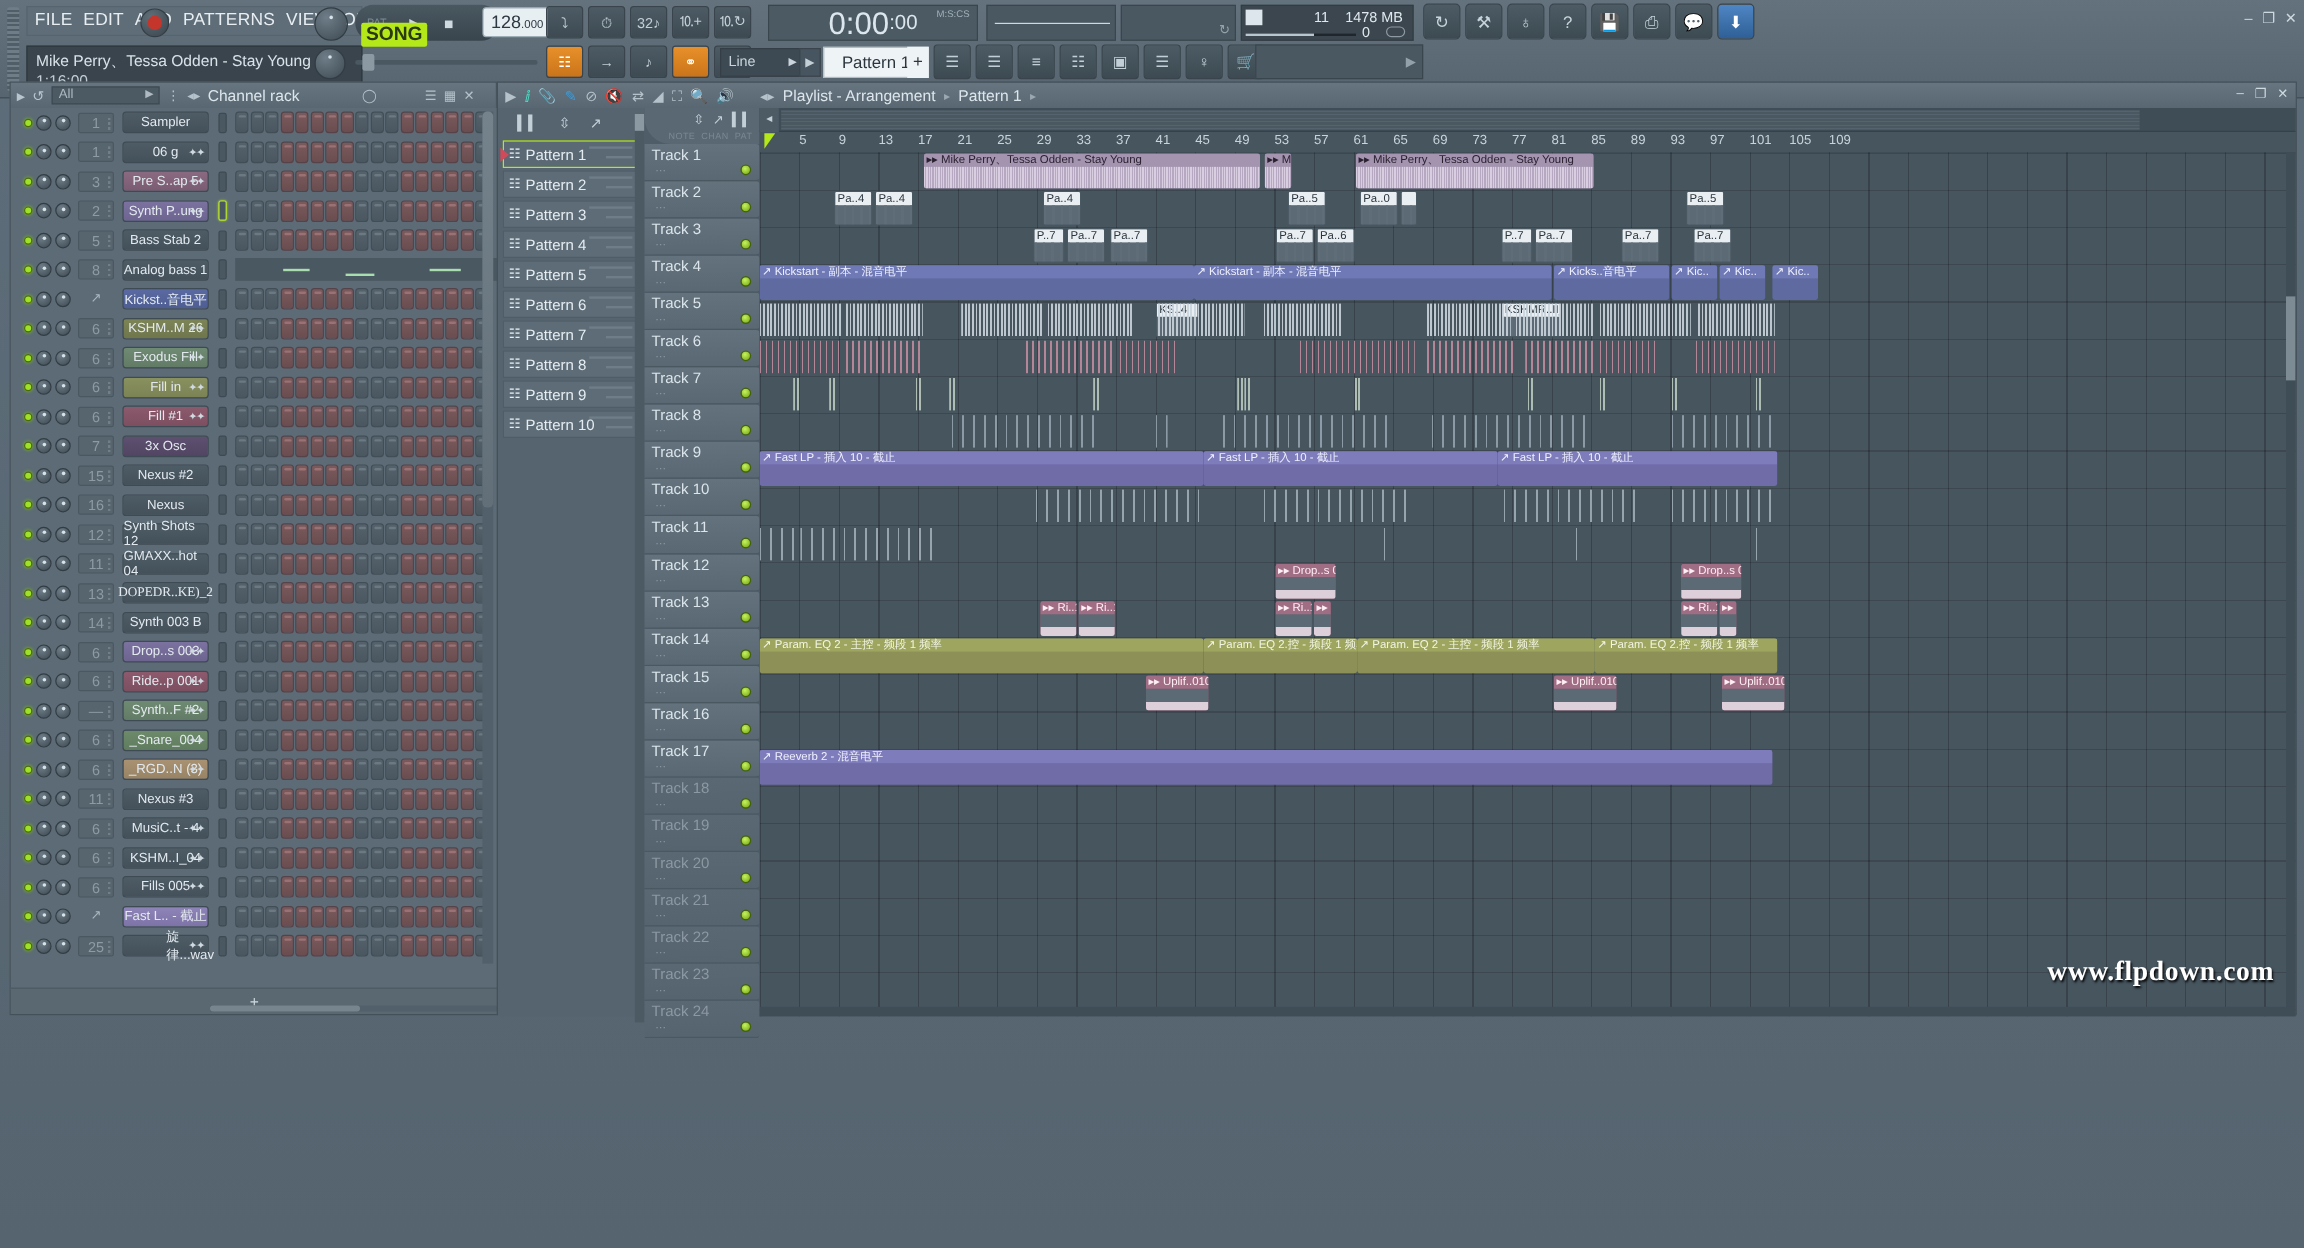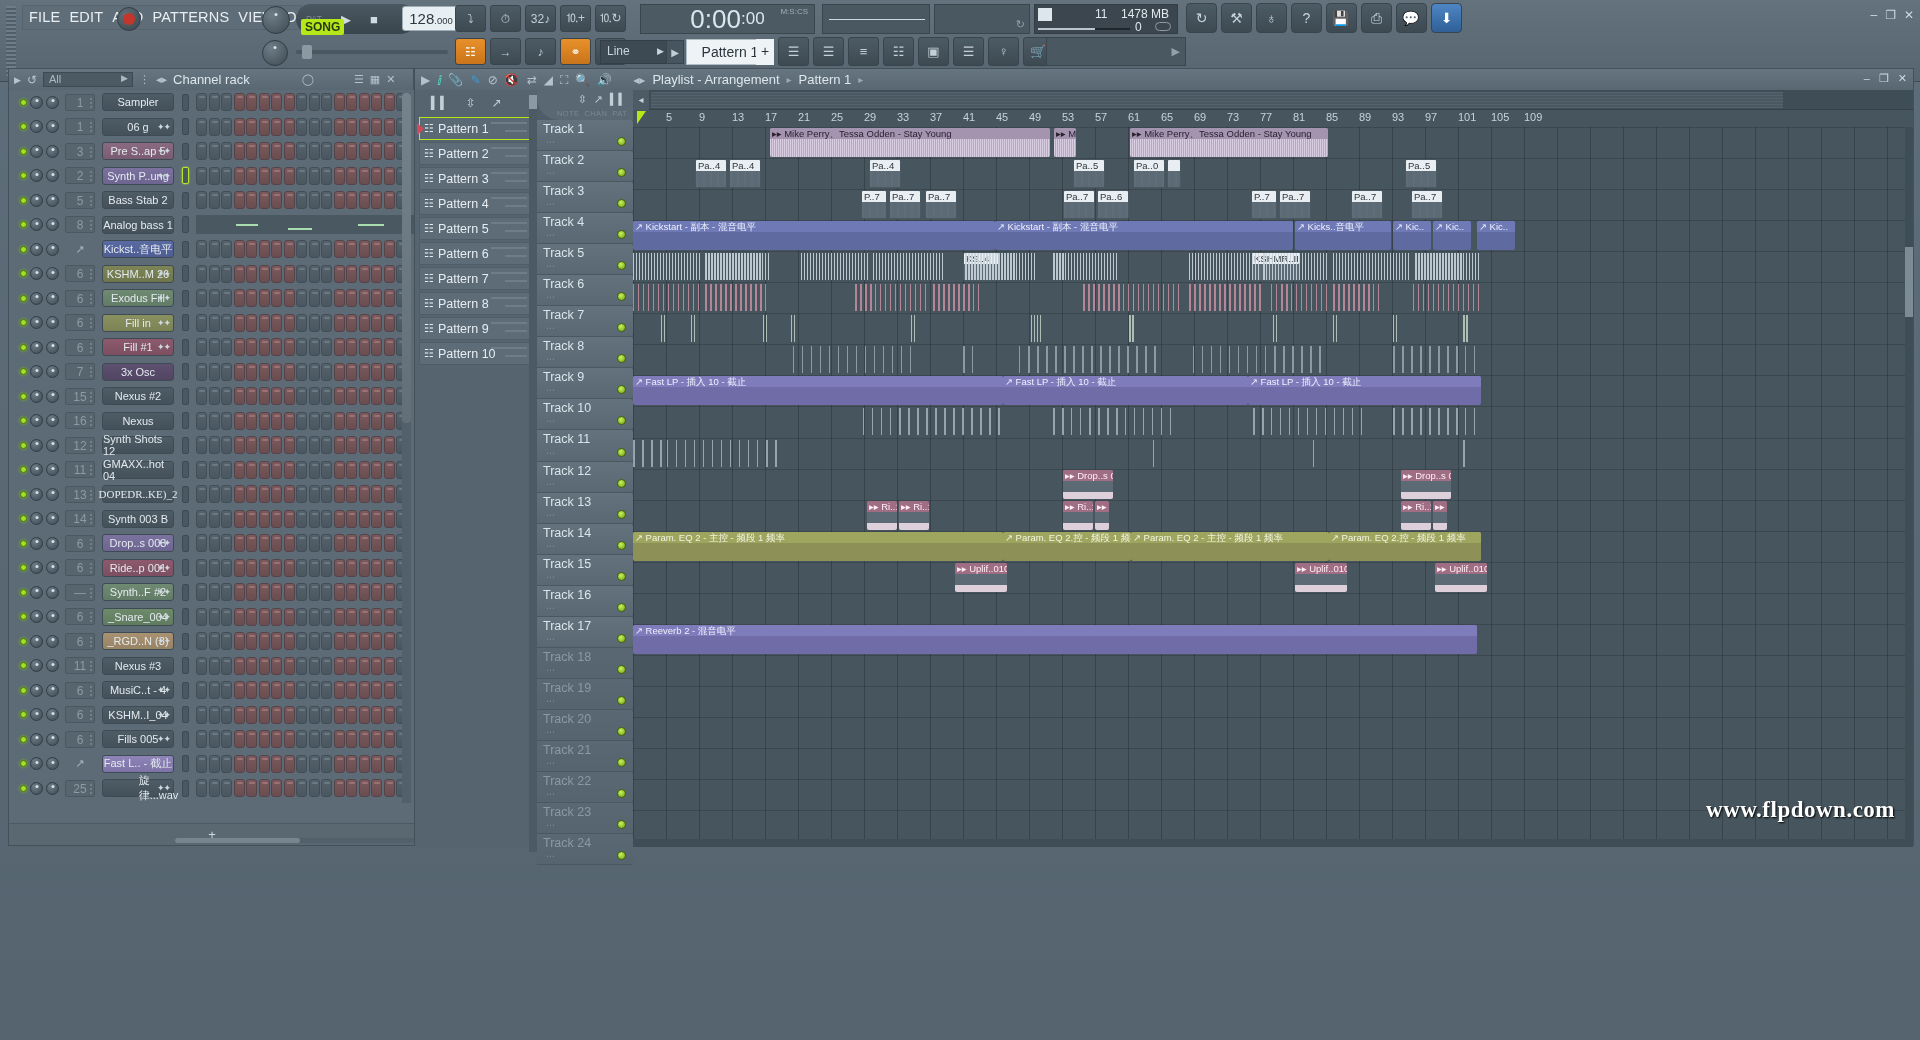--- a/index.html
+++ b/index.html
@@ -26,21 +26,21 @@
 
   .knob{ border-radius:50%; background:radial-gradient(circle at 35% 30%,#6e7d88,#3e4a52);
          border:1px solid #323c44; position:relative; }
   .knob:after{ content:''; position:absolute; width:3px; height:3px; border-radius:50%;
                background:#d7e2e9; left:50%; top:22%; transform:translateX(-50%); }
 
   .transport{ position:absolute; left:296px; top:4px; width:120px; height:30px;
               background:linear-gradient(180deg,#4a5861,#39454d); border-radius:15px;
               display:flex; align-items:center; }
   .tp-pat{ width:36px; text-align:center; font-size:9px; color:#7c8b95; line-height:9px;}
-  .tp-song{ background:#b4e819; color:#2a3a10; font-size:12px; font-weight:bold;
+  .tp-song{ background:#b4e819; color:#2a3a10; font-size:16px; font-weight:bold;
             padding:1px 4px; border-radius:2px; position:absolute; left:5px; top:15px;}
   .tbtn{ width:28px; height:30px; display:flex; align-items:center; justify-content:center;
          color:#cfd9e0; font-size:13px;}
   .recdot{ position:absolute; left:117px; top:7px; width:24px; height:24px; border-radius:50%;
            background:radial-gradient(circle at 35% 30%,#606f79,#3a444c); border:1px solid #333d45;
            display:flex; align-items:center; justify-content:center;}
   .recdot i{ width:12px;height:12px;border-radius:50%;background:#c4352b; display:block;}
 
   .tempo{ position:absolute; left:402px; top:6px; width:58px; height:25px;
           background:#e8eff3; border:1px solid #9fadb6; border-radius:3px;
@@ -247,20 +247,24 @@
           <span>EDIT</span>
           <span>ADD</span>
           <span>PATTERNS</span>
           <span>VIEW</span>
           <span>OPTIONS</span>
           <span>TOOLS</span>
           <span>HELP</span>
         </div>
     </div>
 
+    <div class="titlewrap">
+      <div class="t1">Mike Perry、Tessa Odden - Stay Young</div>
+      <div class="t2">1:16:00</div>
+    </div>
 
     <div class="knob" style="position:absolute;left:262px;top:6px;width:28px;height:28px"></div>
     <div class="knob" style="position:absolute;left:262px;top:40px;width:26px;height:26px"></div>
     <div style="position:absolute;left:296px;top:50px;width:152px;height:4px;background:#4a5862;border-radius:2px">
       <i style="position:absolute;left:6px;top:-5px;width:10px;height:14px;background:#8b99a3;border-radius:2px;display:block"></i>
     </div>
 
     <div class="transport">
       <div class="tp-pat">PAT</div>
       <div class="tp-song">SONG</div>

